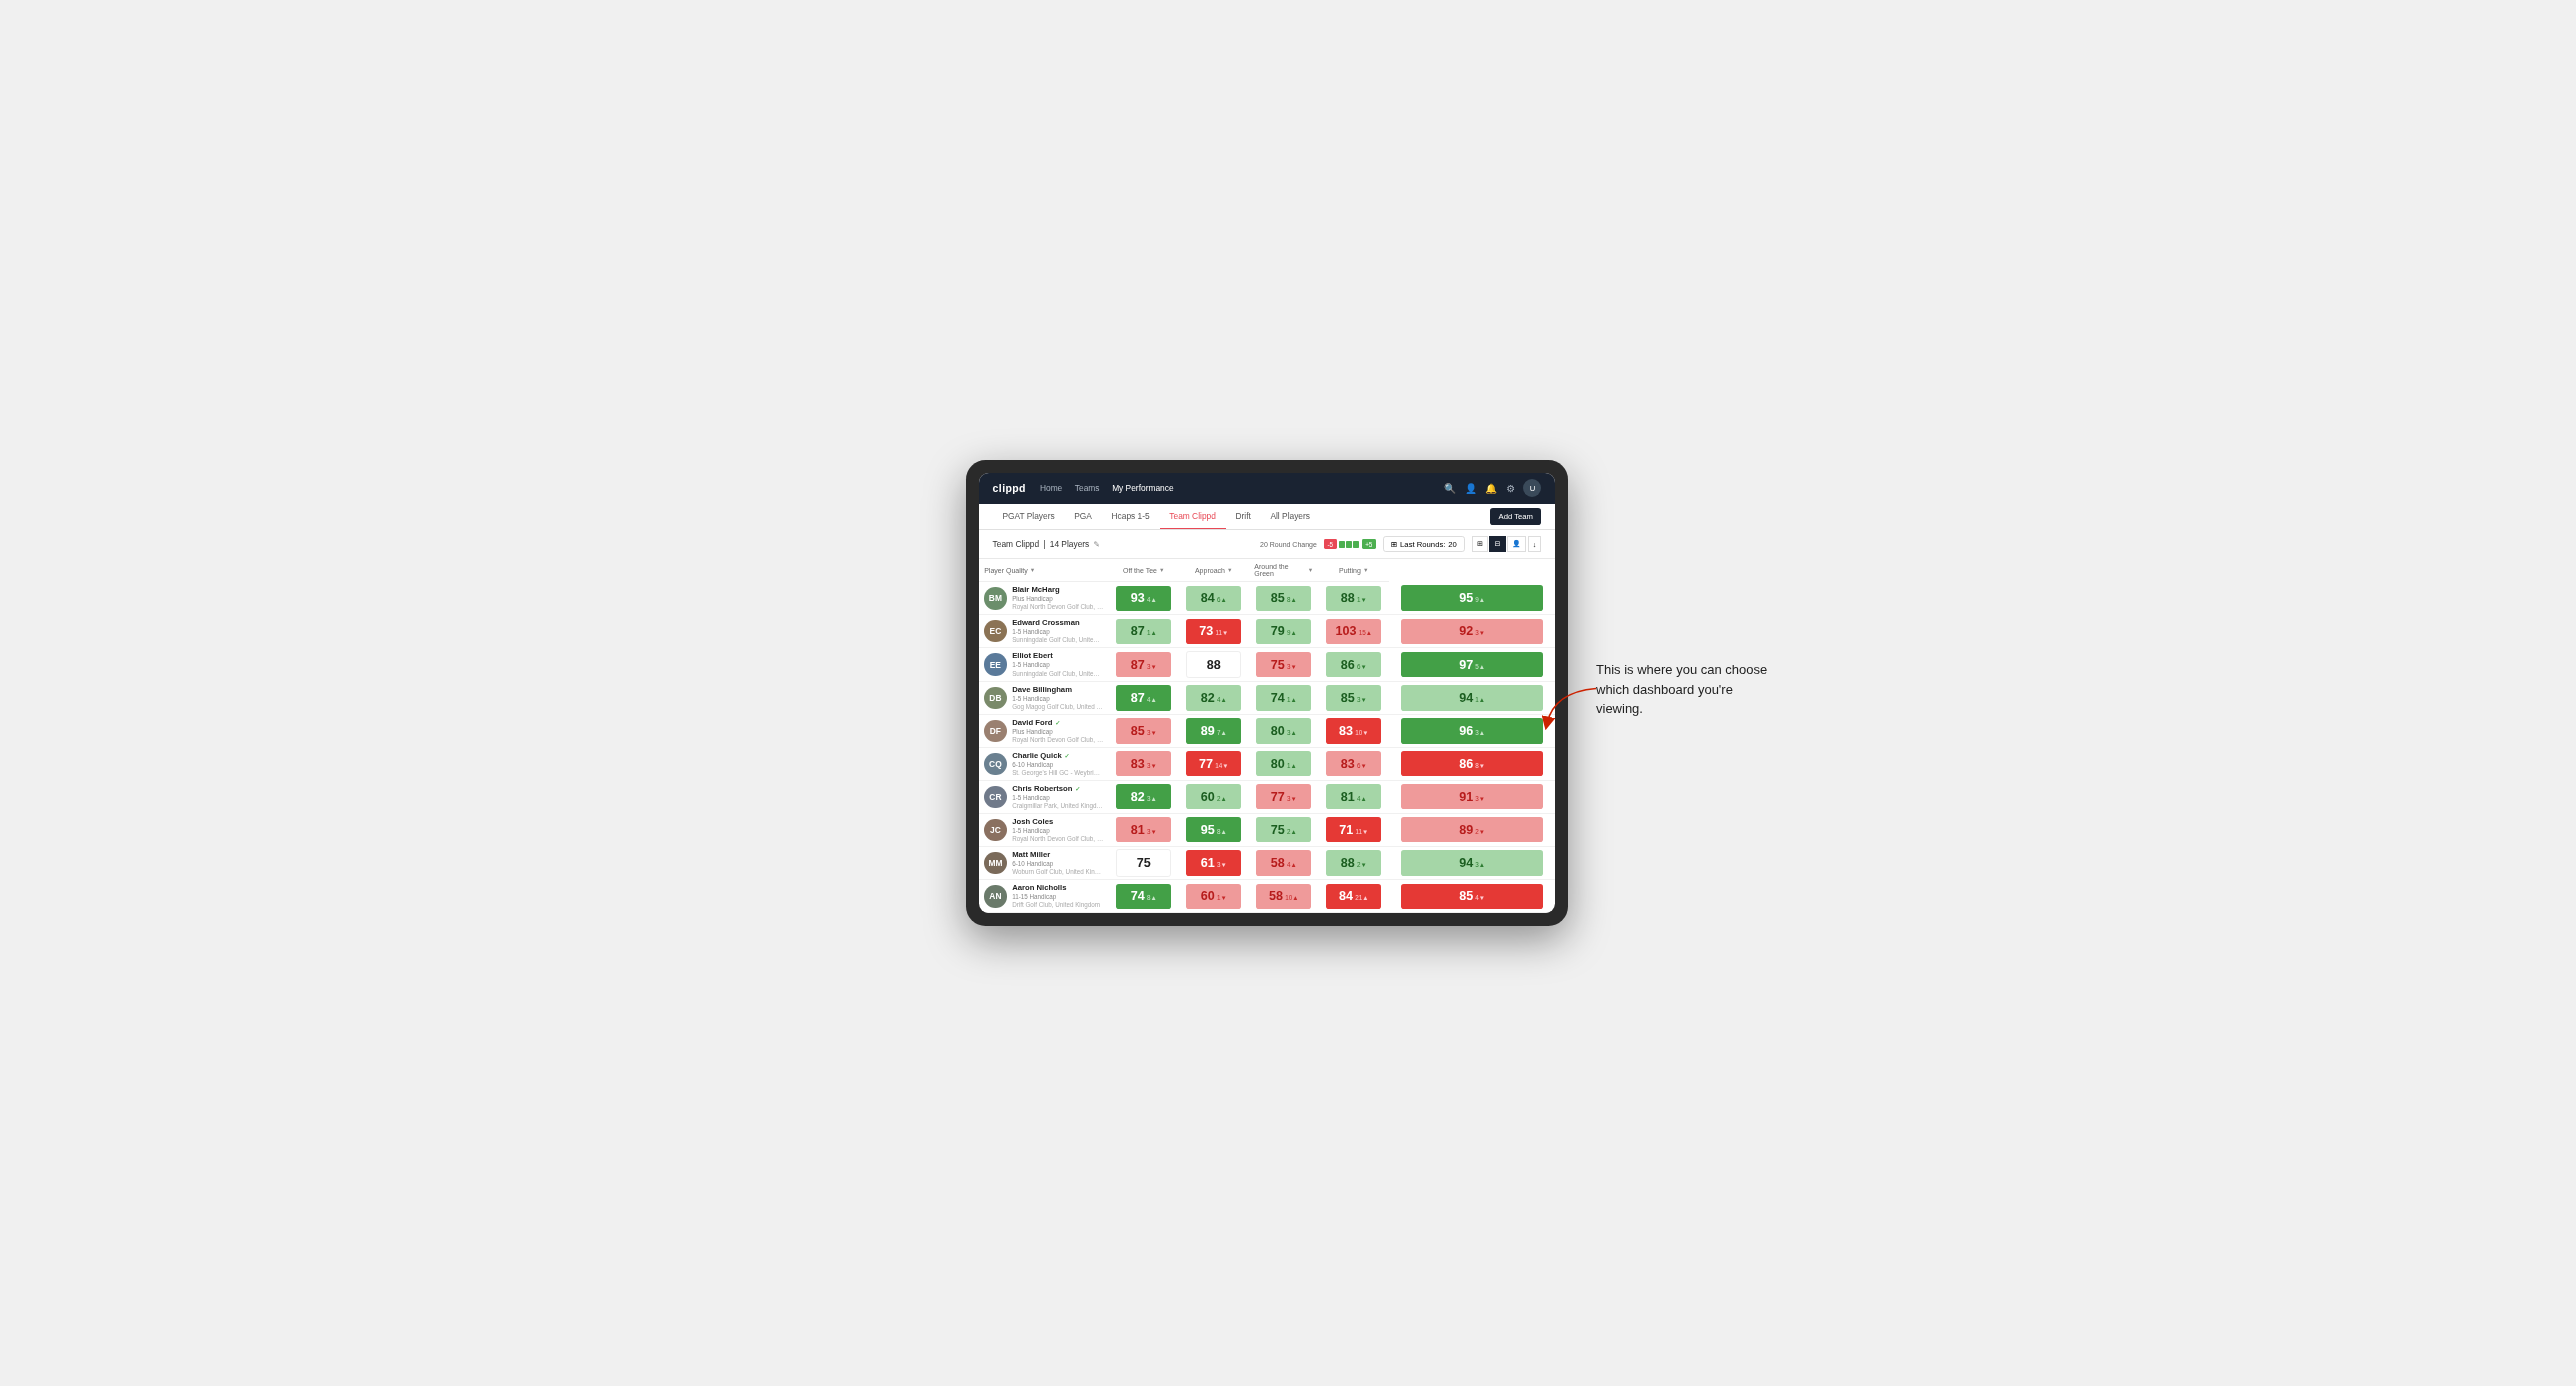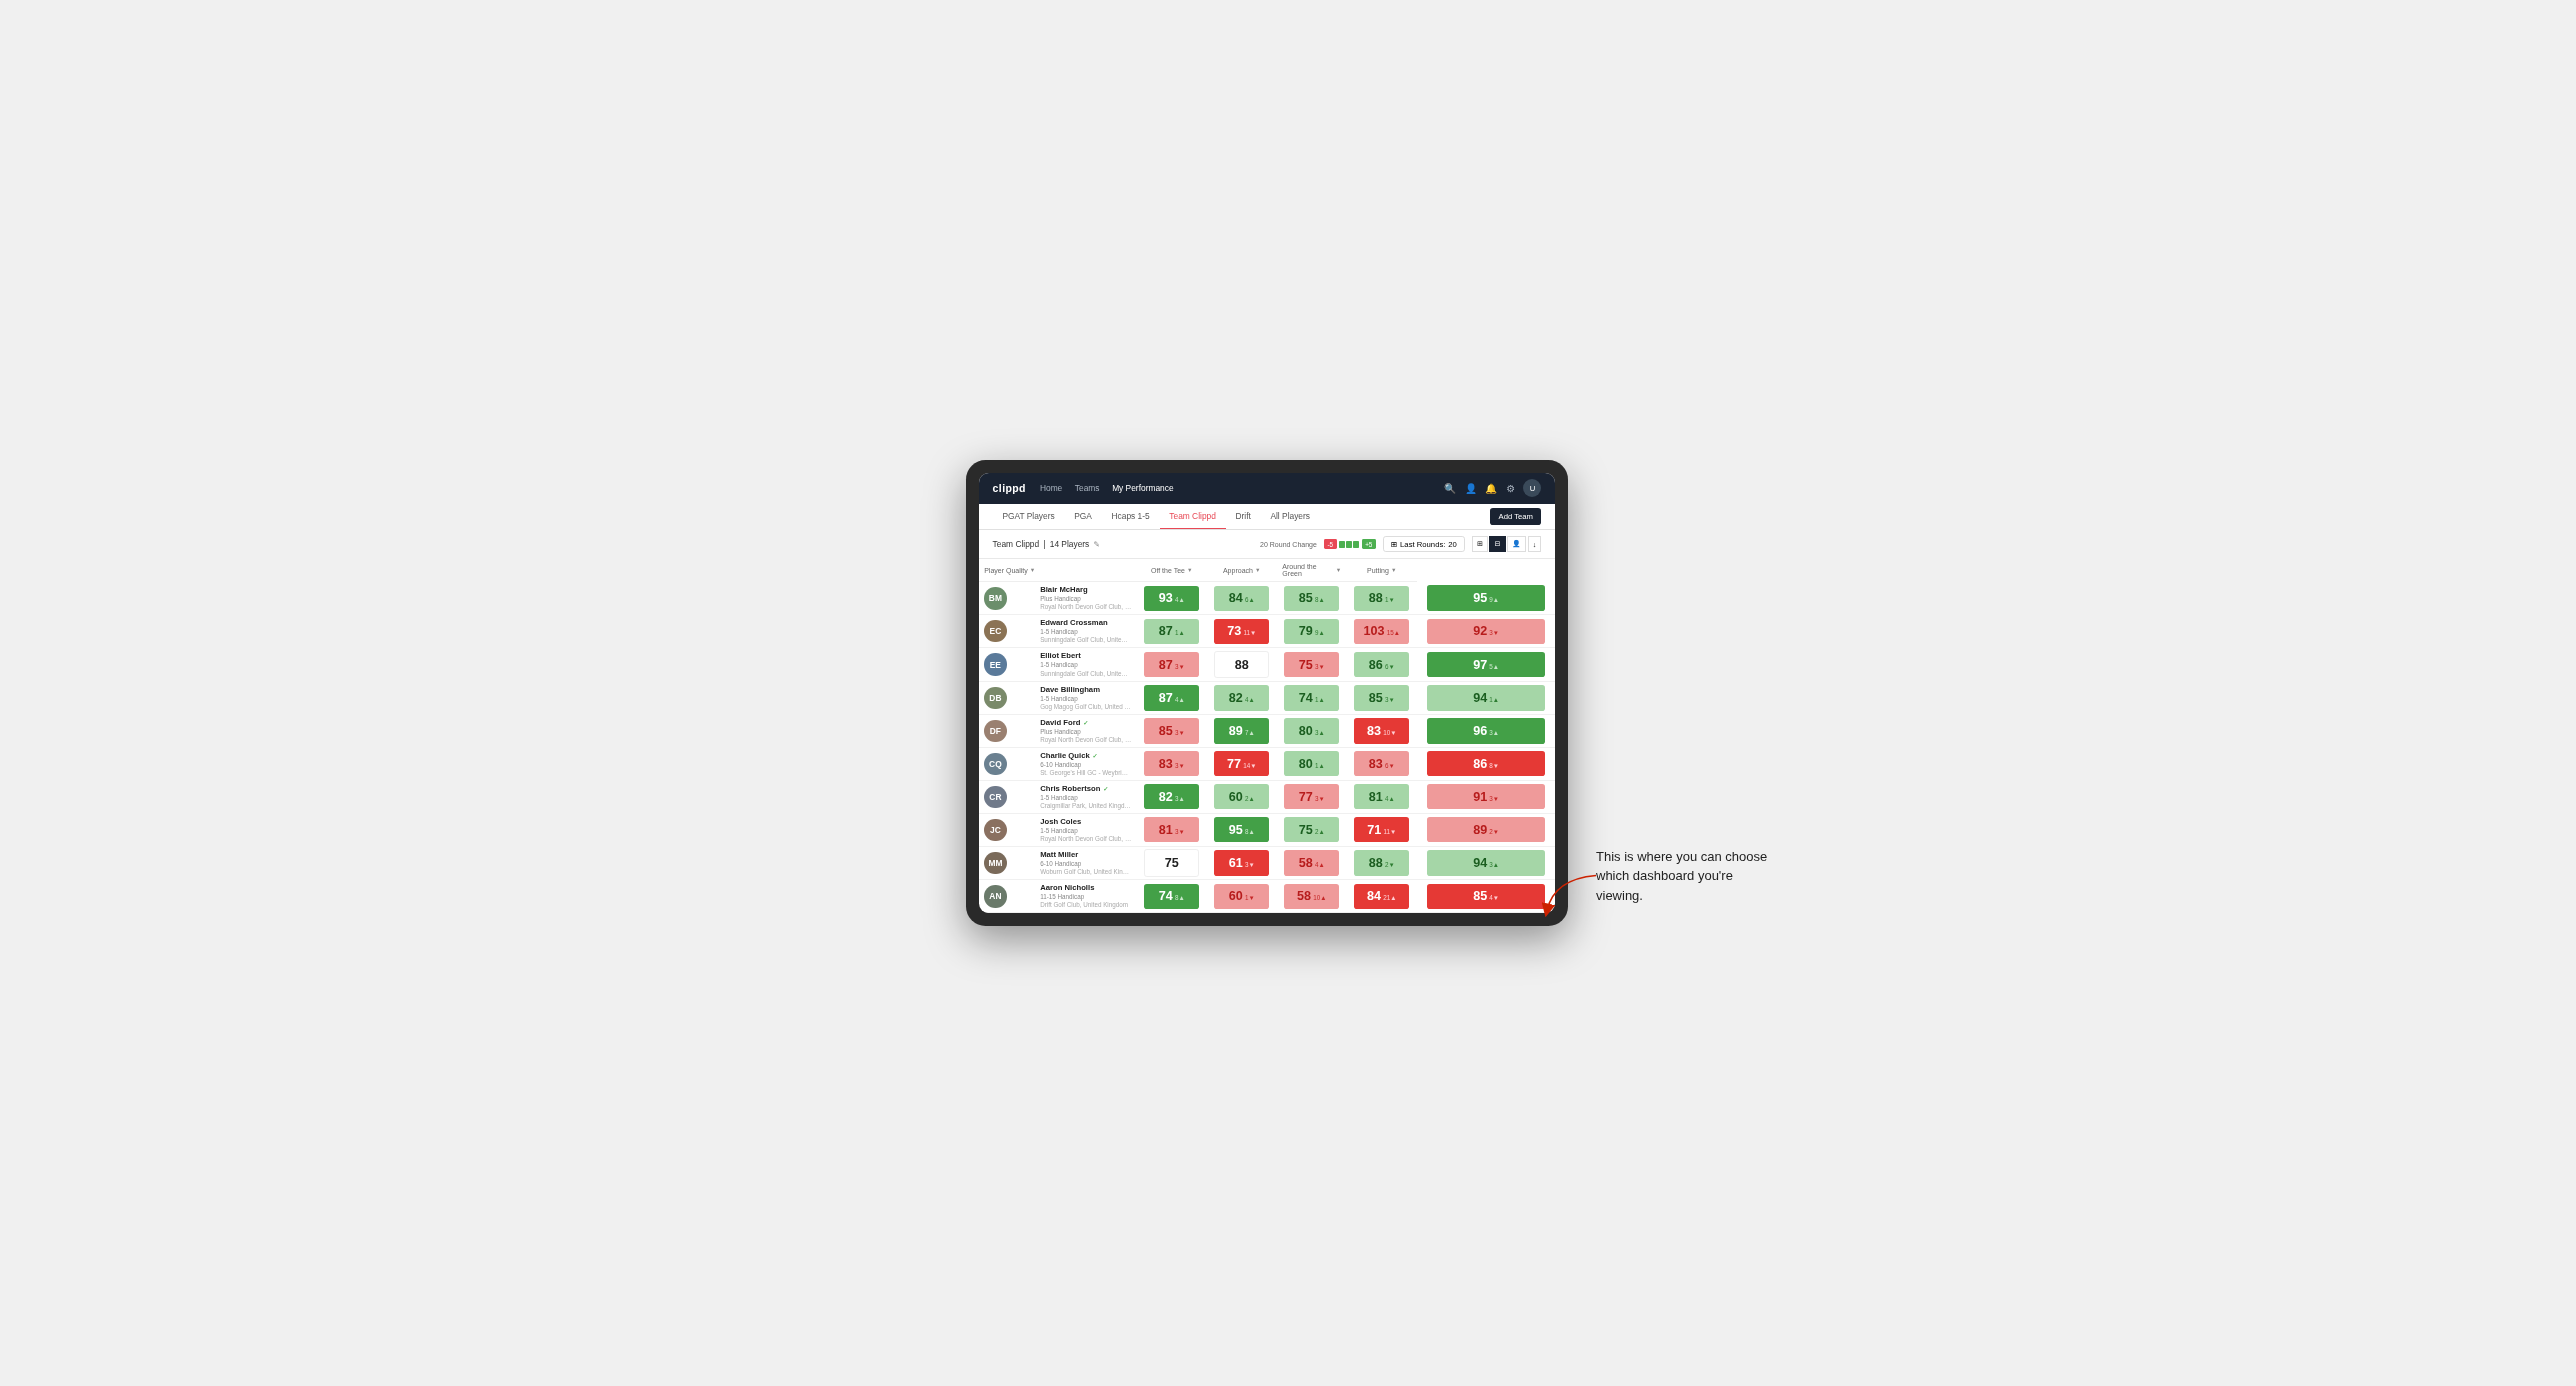--- a/index.html
+++ b/index.html
@@ -8,21 +8,21 @@
       font-family: -apple-system, BlinkMacSystemFont, 'Segoe UI', sans-serif;
       display: flex;
       justify-content: center;
       align-items: center;
       min-height: 100vh;
       padding: 14px;
     }
 
     .page-wrapper {
       display: flex;
-      align-items: flex-end;
+      align-items: center;
       gap: 28px;
       max-width: 980px;
       width: 100%;
     }
 
     
     .tablet-frame {
       background: #2a2a2a;
       border-radius: 19.6px;
       padding: 12.6px;
@@ -273,21 +273,21 @@
       flex-shrink: 0;
       overflow: hidden;
       display: flex;
       align-items: center;
       justify-content: center;
       font-size: 8.4px;
       color: #fff;
       font-weight: 600;
     }
 
-    .player-info { line-height: 1.3; margin-left: 28px; }
+    .player-info { line-height: 1.3; }
 
     .player-name {
       font-weight: 600;
       font-size: 7.7px;
       color: #222;
       display: flex;
       align-items: center;
       gap: 2.8px;
     }
 

